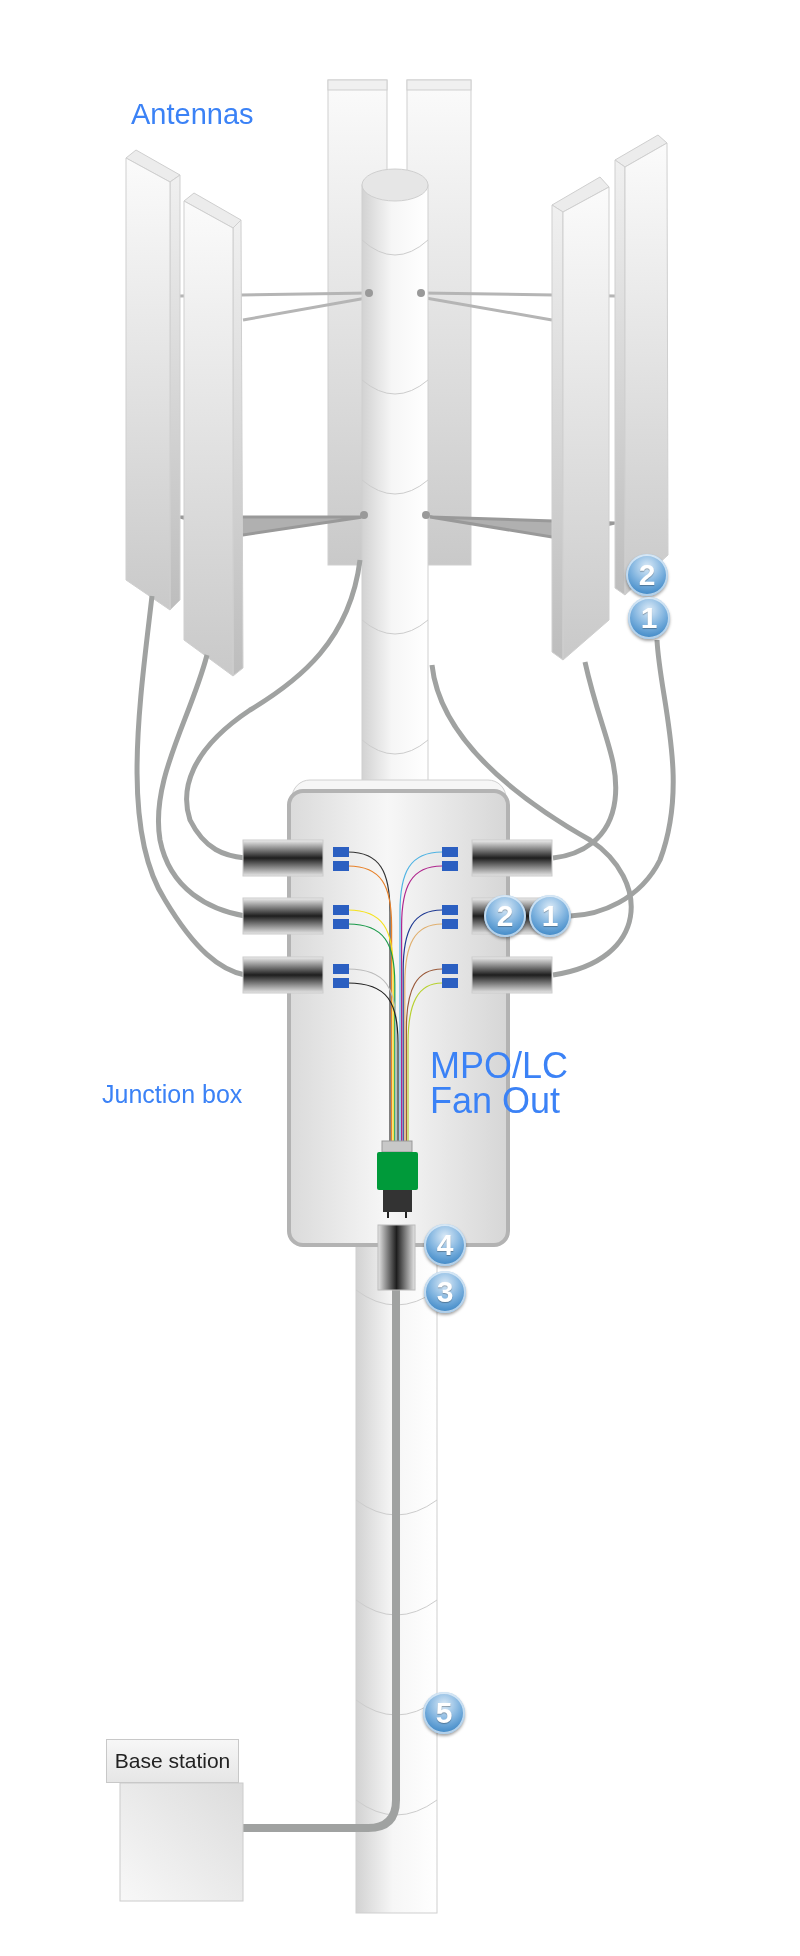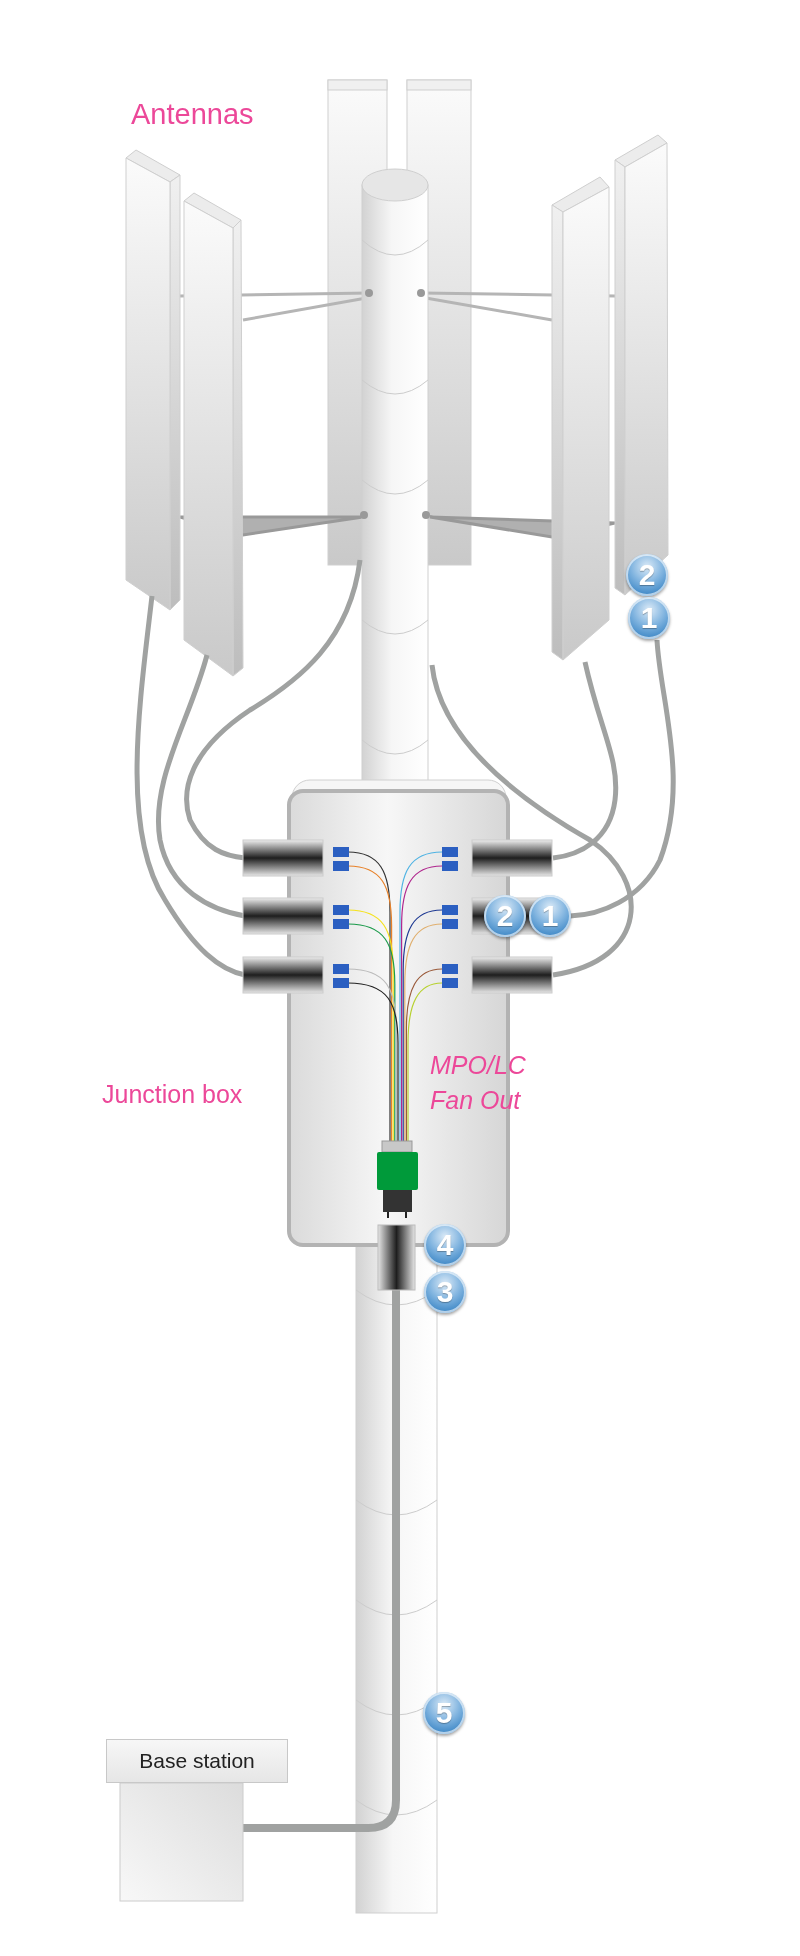--- a/index.html
+++ b/index.html
@@ -1,22 +1,22 @@
 <!DOCTYPE html>
 <html><head>
 <meta charset="utf-8">
 <style>
   html, body { margin:0; padding:0; background:#ffffff; }
   body { width:800px; height:1956px; position:relative; overflow:hidden; font-family:"Liberation Sans", sans-serif; }
   #diagram { position:absolute; left:0; top:0; }
-  .lbl { position:absolute; color:#ec4899; font-family:"Liberation Sans", sans-serif; white-space:nowrap; }
+  .lbl { position:absolute; color:#3b82f6; font-family:"Liberation Sans", sans-serif; white-space:nowrap; }
   #antennas-label { left:131px; top:98px; font-size:29px; }
   #junction-label { left:102px; top:1080px; font-size:25px; }
-  #fanout-label { left:430px; top:1048px; font-size:25px; line-height:35px;font-style:italic; }
-  #base-label-box { position:absolute; left:106px; top:1739px; width:182px; height:44px; border:1px solid #c8c8c8;
+  #fanout-label { left:430px; top:1048px; font-size:36px; line-height:35px; }
+  #base-label-box { position:absolute; left:106px; top:1739px; width:133px; height:44px; border:1px solid #c8c8c8;
       background:linear-gradient(#f7f7f7,#e6e6e6); box-sizing:border-box; display:flex; align-items:center; justify-content:center;
       font-size:21px; color:#222; }
   .badge { position:absolute; width:42px; height:42px; border-radius:50%;
       background:radial-gradient(circle at 50% 30%, #dbeaf7 0%, #7fb3df 45%, #1a6fb8 100%);
       box-shadow:0 2px 3px rgba(0,0,0,0.35), inset 0 0 0 2px rgba(255,255,255,0.6);
       color:#fff; font-weight:bold; font-size:30px; display:flex; align-items:center; justify-content:center;
       font-family:"Liberation Sans", sans-serif; text-shadow:0 1px 1px rgba(0,0,0,0.3); }
 </style>
 </head>
 <body>

